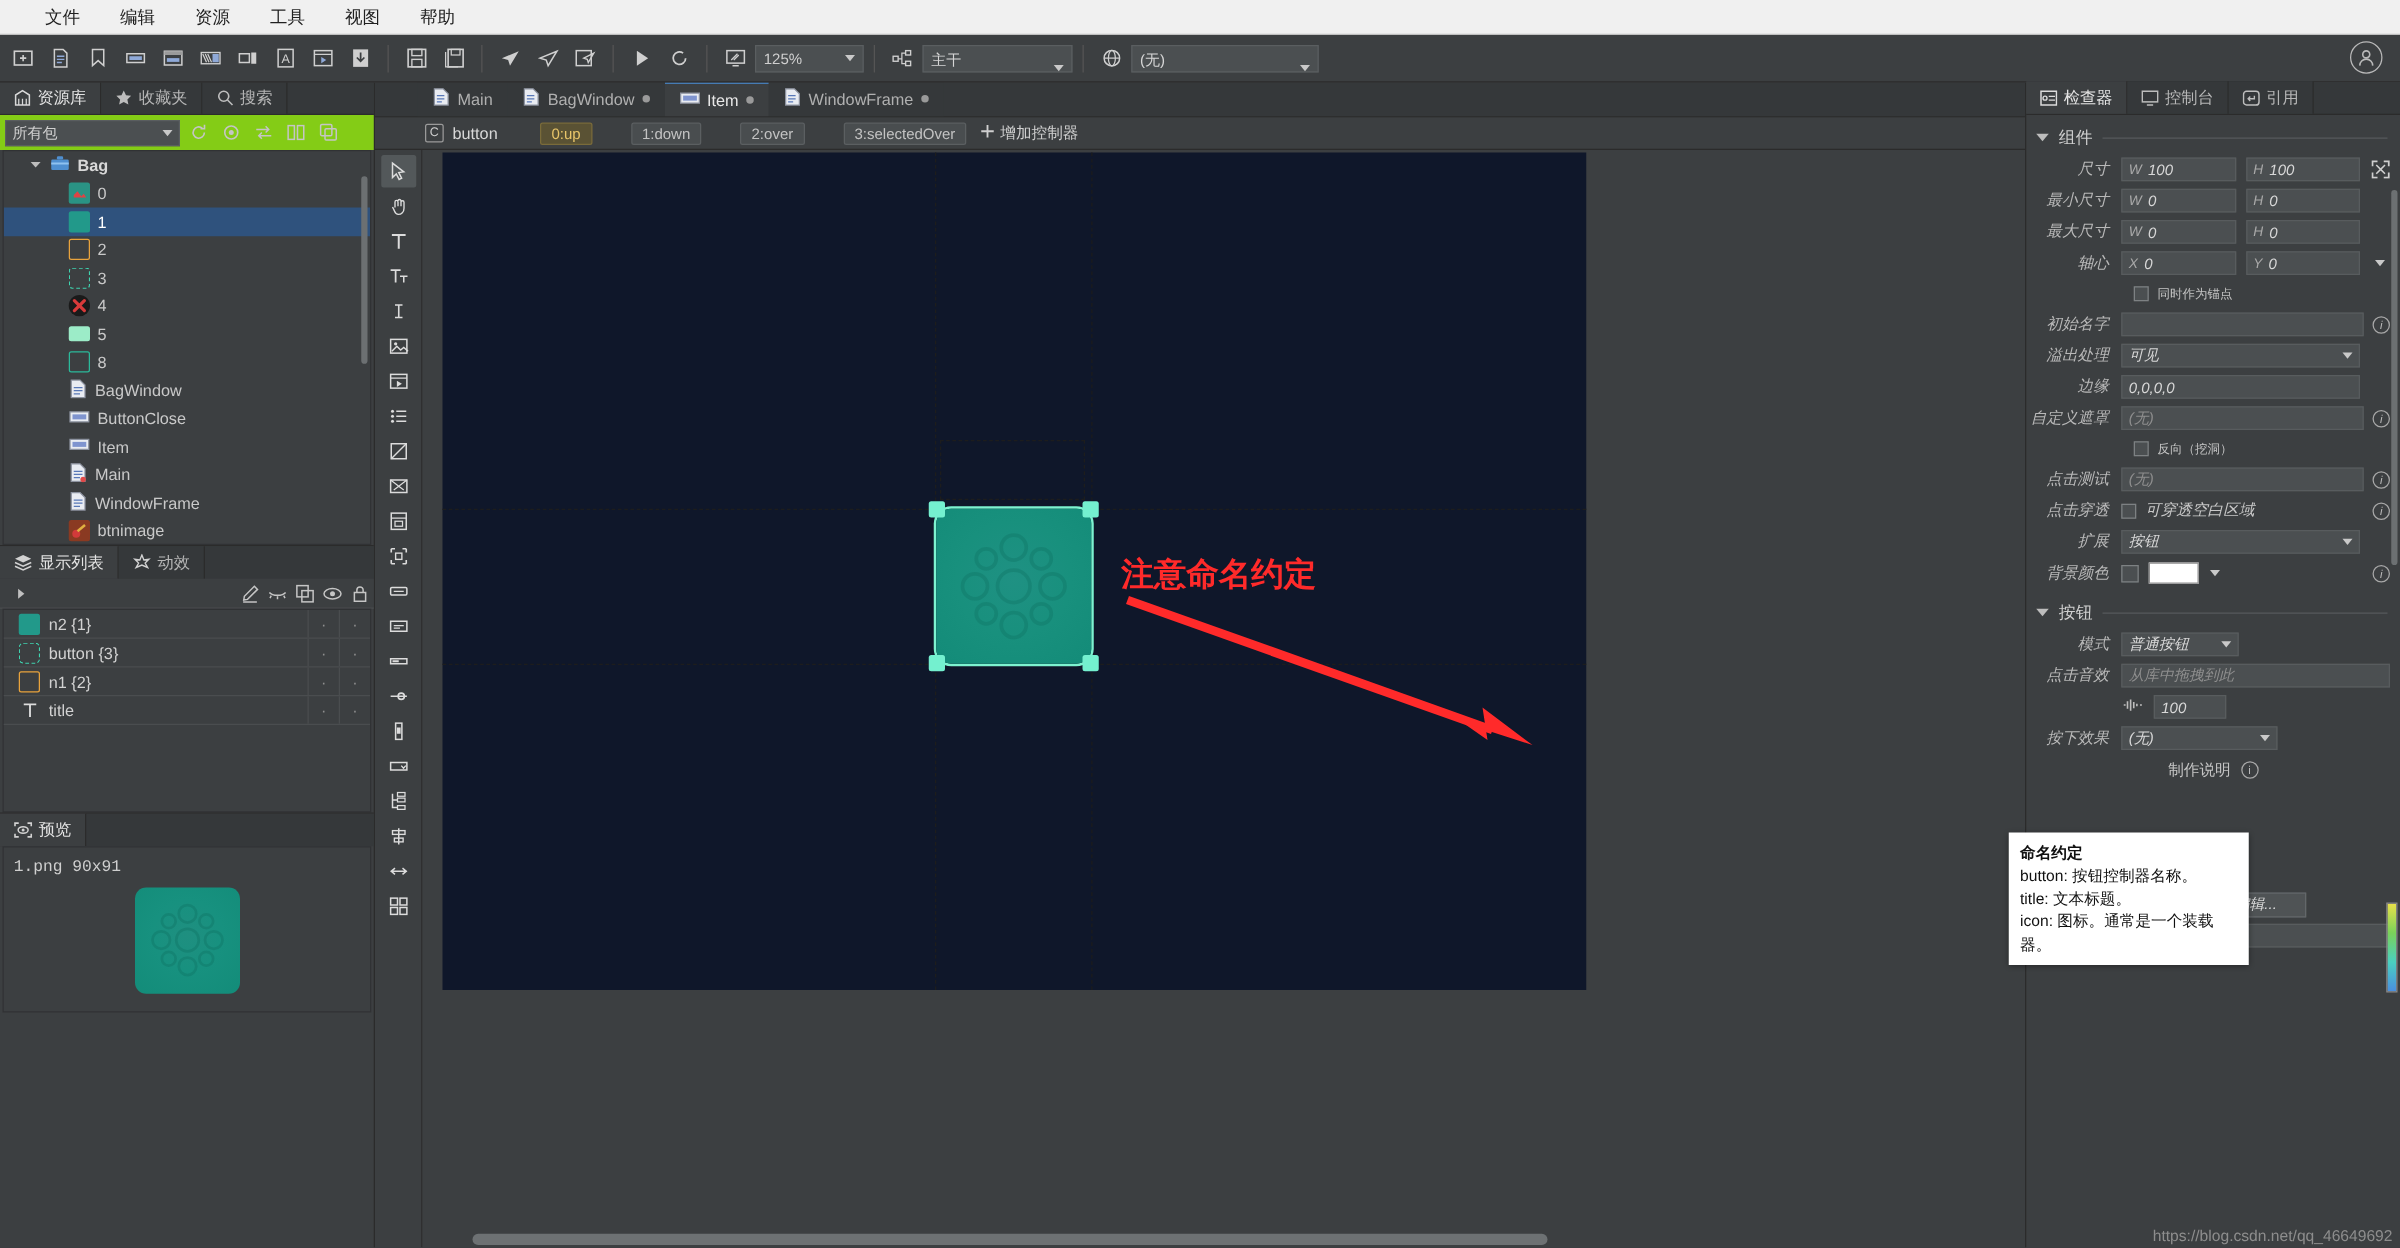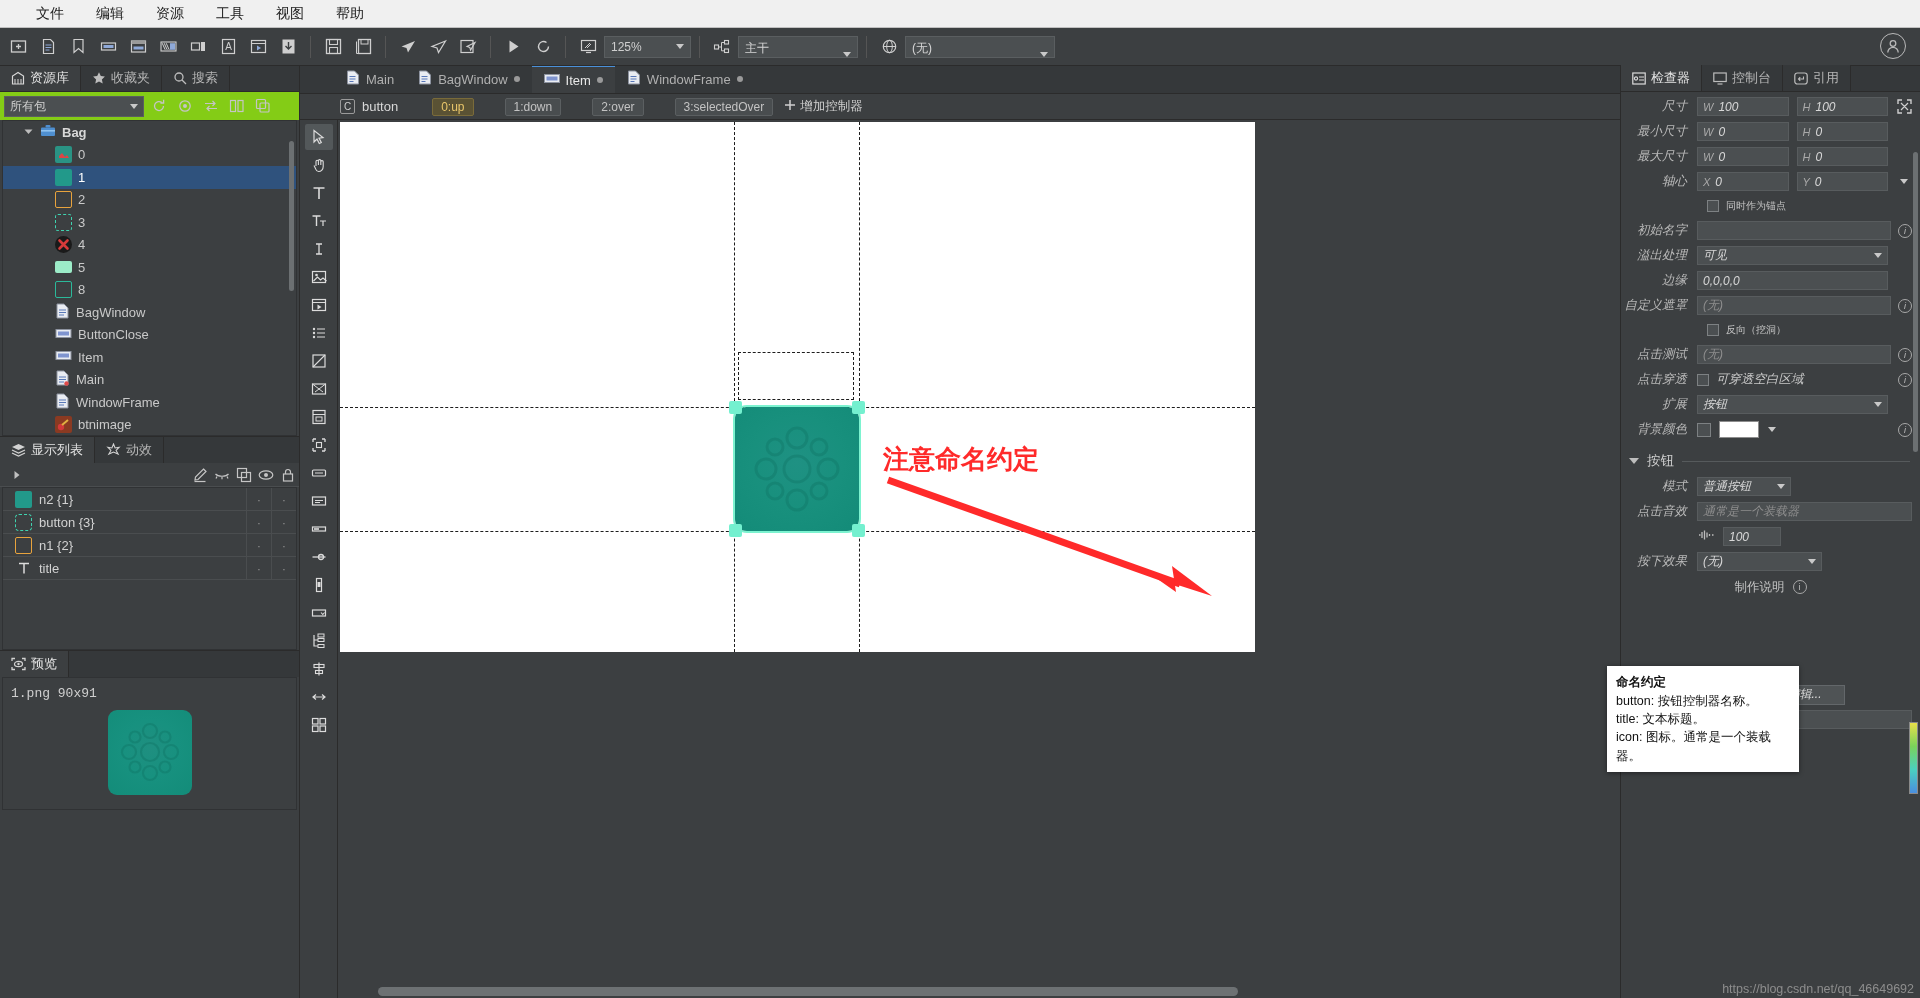--- a/index.html
+++ b/index.html
@@ -132,21 +132,21 @@
   .canvasarea{ flex:1; display:flex; position:relative; overflow:hidden;}
   .toolstrip{
     width:38px; background:#3c3f41; border-right:1px solid #2b2b2b;
     display:flex; flex-direction:column; align-items:center; padding-top:4px; gap:2px;
   }
   .tool{ width:28px;height:26px;display:flex;align-items:center;justify-content:center; border-radius:2px;}
   .tool.sel{ background:#53585a; }
 
   .stage{ flex:1; position:relative; background:#3c3f41; overflow:hidden;}
   .canvas{
-    position:absolute; left:2px; top:2px; width:915px; height:530px; background:#ffffff;
+    position:absolute; left:16px; top:2px; width:915px; height:670px; background:#0f172a;
   }
   .gline{ position:absolute; background:transparent; }
   .vline{ width:0; border-left:1.4px dashed #1d1d1d; top:0; bottom:0;}
   .hline{ height:0; border-top:1.4px dashed #1d1d1d; left:0; right:0;}
   .ghost{
     position:absolute; left:398px; top:230px; width:116px; height:48px;
     border:1.4px dashed #1d1d1d;
   }
   .selbox{
     position:absolute; left:395px; top:285px; width:124px; height:124px;
@@ -995,20 +995,25 @@
                 <rect x="0.8" y="1" width="12.4" height="11" rx="2.5" fill="none" stroke="#bdbdbd" stroke-width="1.2"></rect>
                 <path d="M9.5 4.5v2.5H4.5M6.2 5.2L4.5 7l1.7 1.8" fill="none" stroke="#bdbdbd" stroke-width="1.1"></path>
               </svg>
             </span>
           <span>引用</span>
         </div>
       </div>
 
       <div class="insp">
 
+        <div class="sect">
+          <span class="tri"></span>
+          <span class="stitle">组件</span>
+          <span class="rule"></span>
+        </div>
 
         <div class="prow">
           <div class="plabel">尺寸</div>
           <div class="twin">
             <div class="fld">
               <span class="pfx">W</span>
               <span>100</span>
             </div>
             <div class="fld">
               <span class="pfx">H</span>
@@ -1159,21 +1164,21 @@
           <div class="plabel">模式</div>
           <div class="dd" style="flex:0 0 94px">
             <span>普通按钮</span>
             <span class="caret"></span>
           </div>
         </div>
 
         <div class="prow">
           <div class="plabel">点击音效</div>
           <div class="fld wide dis">
-            <span>通常是一个装载器</span>
+            <span>从库中拖拽到此</span>
           </div>
         </div>
 
         <div class="prow">
           <div class="plabel"></div>
           <div style="flex:1;display:flex;align-items:center;gap:8px">
             <span>
               <svg width="18" height="12" viewBox="0 0 18 12">
                   <path d="M2 6h1.5M5 3v6M7.5 1.5v9M10 3.5v5M12.5 5v2M15 6h1.5" stroke="#bdbdbd" stroke-width="1.3"></path>
                 </svg></span>

